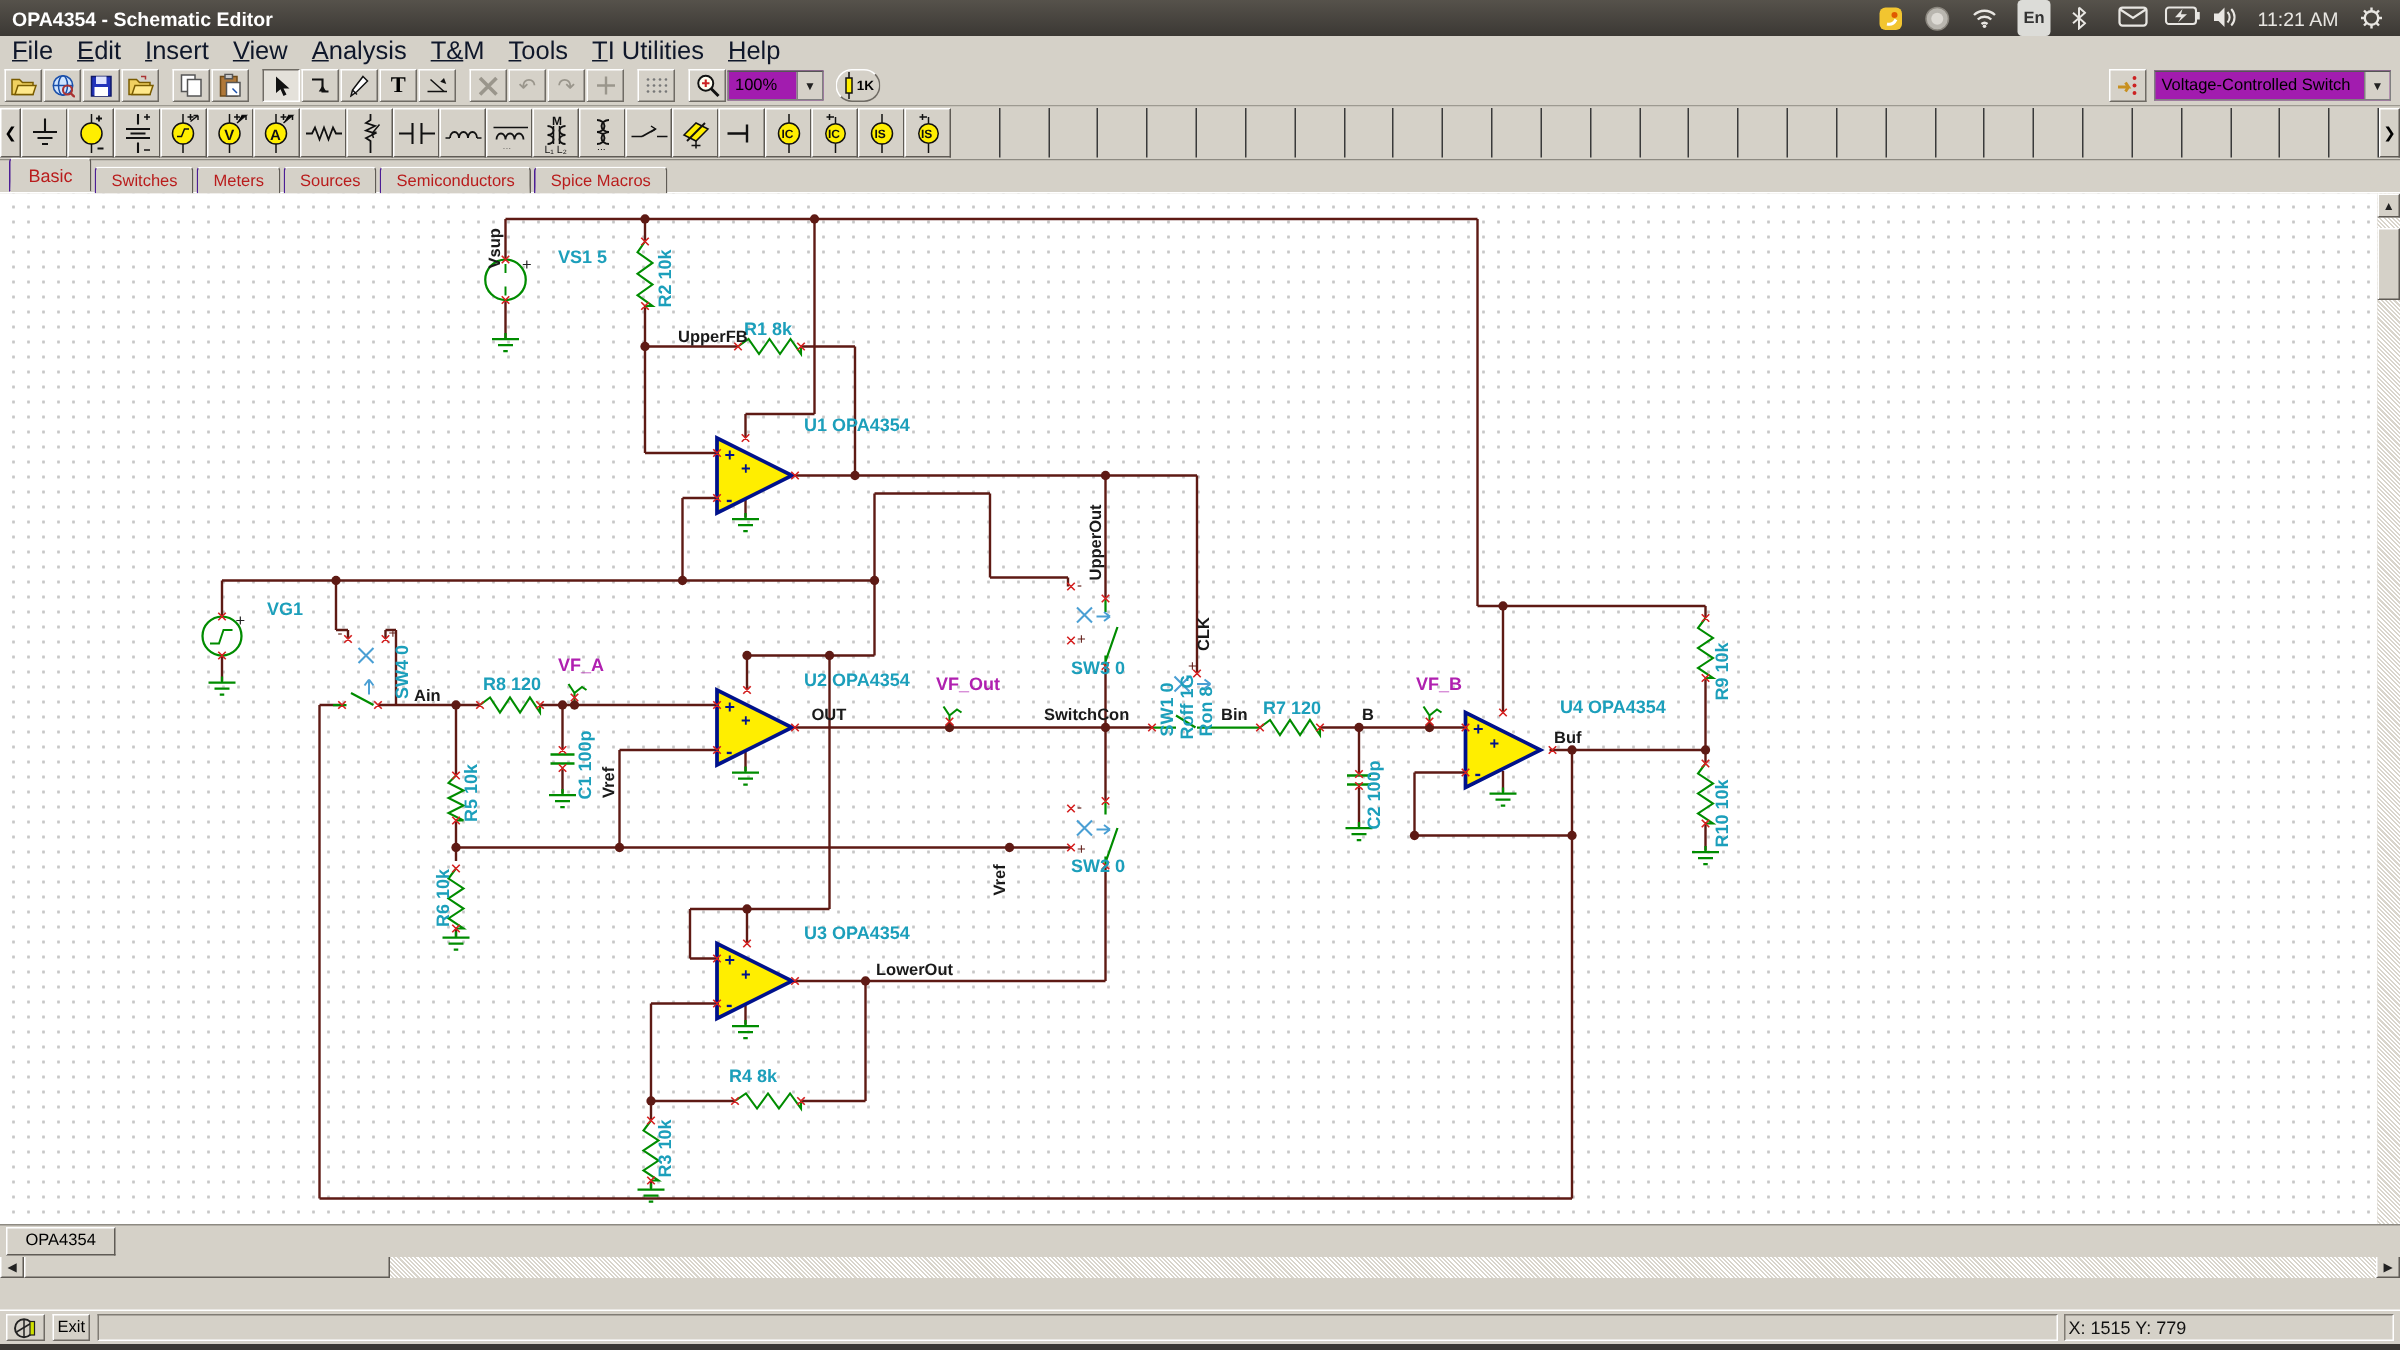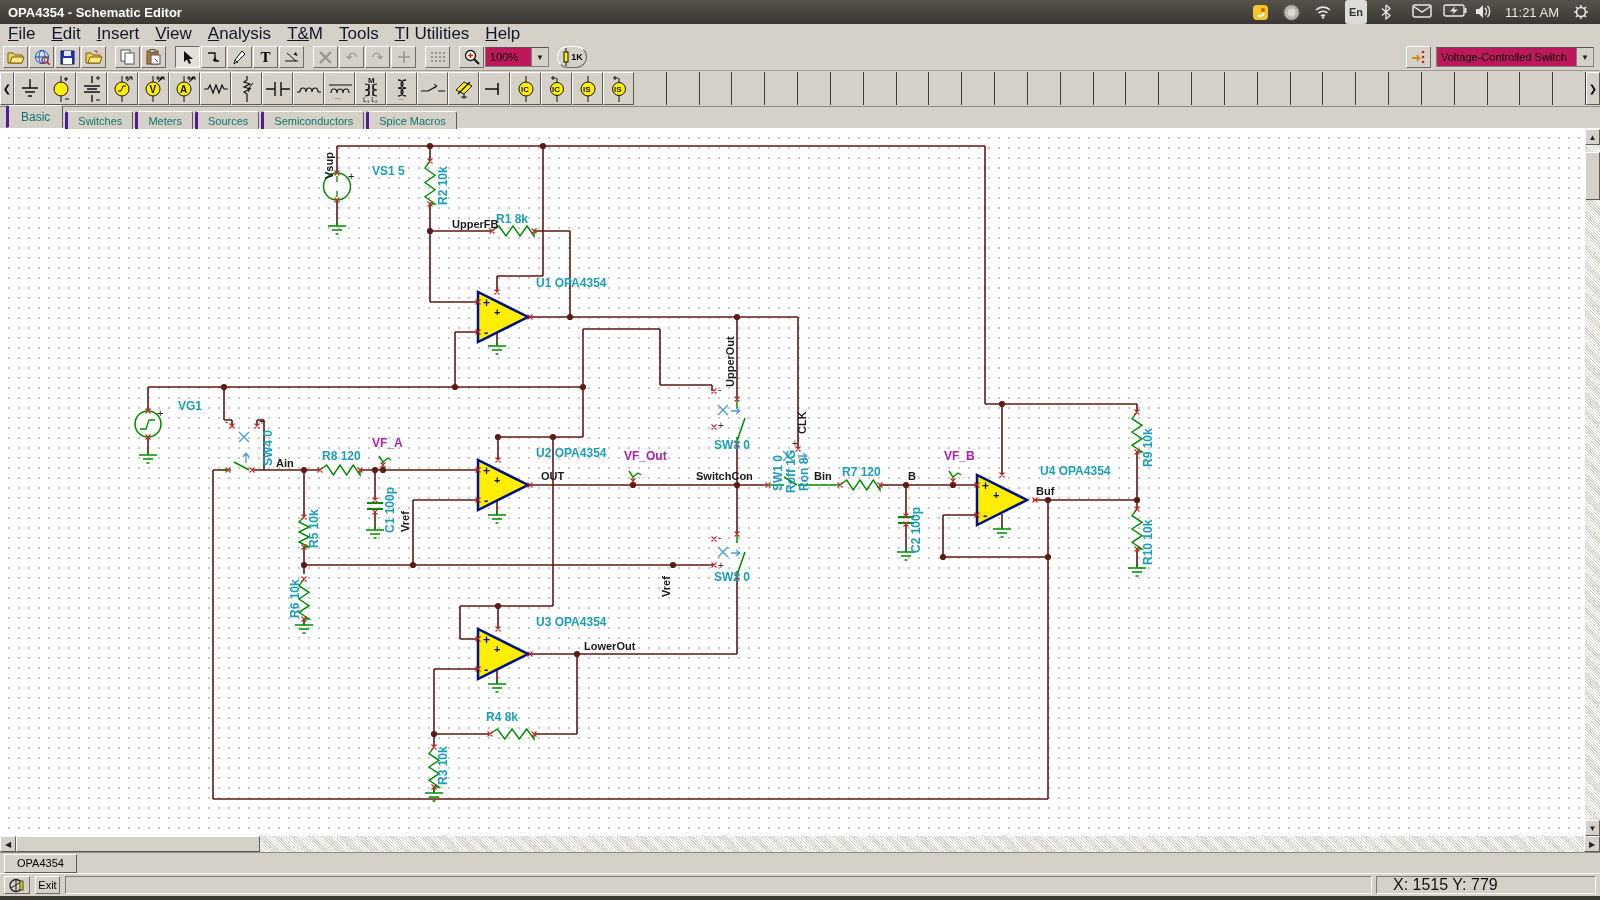--- a/index.html
+++ b/index.html
@@ -14,45 +14,45 @@
   
   #menubar{left:0;top:24px;width:1600px;height:20px;background:#d5d1c8;border-bottom:1px solid #aaa69d;display:flex;align-items:center;font-size:17px;color:#0f172a;}
   .menu-item{padding:2px 8px;cursor:default;}
   .menu-item::first-letter{text-decoration:underline;}
   
   #toolbar1{left:0;top:44px;width:1600px;height:27px;background:#d5d1c8;border-bottom:1px solid #9d9a91;display:flex;align-items:center;padding-left:3px;box-sizing:border-box;}
   .tbtn{width:25px;height:22px;background:#d5d1c8;border-top:1px solid #fff;border-left:1px solid #fff;border-right:1px solid #6f6b64;border-bottom:1px solid #6f6b64;display:flex;align-items:center;justify-content:center;margin-right:1px;box-sizing:border-box;font-size:13px;}
   .tbtn.pressed{border-top:1px solid #6f6b64;border-left:1px solid #6f6b64;border-right:1px solid #fff;border-bottom:1px solid #fff;background:#e4e1da;}
   .tbtn.disabled{color:#9a968c;}
   .tgap{width:8px;}
-  .combo{height:20px;background:#be185d;border:1px solid #808080;border-top-color:#555;display:flex;align-items:center;font-size:11px;box-sizing:border-box;}
+  .combo{height:20px;background:#a21caf;border:1px solid #808080;border-top-color:#555;display:flex;align-items:center;font-size:11px;box-sizing:border-box;}
   .combo .val{padding:0 4px;flex:1;white-space:nowrap;}
   .combo .drop{width:16px;height:100%;background:#d5d1c8;border-left:1px solid #808080;display:flex;align-items:center;justify-content:center;font-size:8px;color:#222;}
   #right-tools{position:absolute;right:6px;top:2px;display:flex;align-items:center;gap:4px;}
   
   #comp-toolbar{left:0;top:71px;width:1600px;height:36px;background:#d5d1c8;border-bottom:1px solid #8d8a82;display:flex;align-items:stretch;padding:1px 0;box-sizing:border-box;}
   .cbtn{width:31px;background:#d5d1c8;border-top:1px solid #fff;border-left:1px solid #fff;border-right:1px solid #5f5b55;border-bottom:1px solid #5f5b55;display:flex;align-items:center;justify-content:center;box-sizing:border-box;flex:none;}
   .cnar{width:14px;font-size:10px;}
   .cfill{flex:1 1 auto;border-right:1px solid #3a3a3a;box-sizing:border-box;}
   
   #tabsrow{left:0;top:107px;width:1600px;height:22px;background:#d5d1c8;display:flex;align-items:flex-end;padding-left:6px;box-sizing:border-box;border-bottom:1px solid #fff;}
-  .tab{font-size:11px;color:#0f766e;background:#d5d1c8;border-top:1px solid #fff;border-left:3px solid #4c1d95;border-right:1px solid #5f5b55;padding:3px 10px 2px 10px;margin-right:2px;border-radius:3px 3px 0 0;position:relative;top:1px;}
+  .tab{font-size:11px;color:#b91c1c;background:#d5d1c8;border-top:1px solid #fff;border-left:1px solid #4c1d95;border-right:1px solid #5f5b55;padding:3px 10px 2px 10px;margin-right:2px;border-radius:3px 3px 0 0;position:relative;top:1px;}
   .tab.active{font-size:12px;padding:4px 12px 3px 12px;border-bottom:1px solid #d5d1c8;z-index:2;top:0;}
   
   #canvas{left:0;top:129px;width:1585px;height:707px;background:#fff;background-image:radial-gradient(circle,#c7c7c7 0.9px,transparent 1.05px);background-size:10px 10px;background-position:4px 4px;overflow:hidden;}
   #schsvg{position:absolute;left:0;top:0;}
   
   .sb{background:#dedad2;background-image:repeating-linear-gradient(45deg,#fff 0 1px,#d9d5cc 1px 2px);}
   .sbtn{background:#d5d1c8;border-top:1px solid #fff;border-left:1px solid #fff;border-right:1px solid #5f5b55;border-bottom:1px solid #5f5b55;display:flex;align-items:center;justify-content:center;font-size:8px;color:#222;box-sizing:border-box;}
   .sthumb{background:#d5d1c8;border-top:1px solid #fff;border-left:1px solid #fff;border-right:1px solid #5f5b55;border-bottom:1px solid #5f5b55;box-sizing:border-box;}
   
-  #sheetrow{left:0;top:852px;width:1600px;height:21px;background:#d5d1c8;border-top:1px solid #8d8a82;}
+  #sheetrow{left:0;top:816px;width:1600px;height:21px;background:#d5d1c8;border-top:1px solid #8d8a82;}
   #sheettab{position:absolute;left:4px;top:1px;height:19px;padding:2px 12px 0 12px;background:#d5d1c8;border-top:1px solid #fff;border-left:1px solid #fff;border-right:1px solid #5f5b55;border-bottom:1px solid #5f5b55;font-size:11px;box-sizing:border-box;}
   #statusbar{left:0;top:873px;width:1600px;height:23px;background:#d5d1c8;border-top:1px solid #fff;display:flex;align-items:center;padding:0 4px;box-sizing:border-box;gap:4px;justify-content:center;}
-  .spanel{height:18px;border:1px solid;border-color:#807c74 #fff #fff #807c74;box-sizing:border-box;display:flex;align-items:center;font-size:16px;color:#111;padding:0 16px;}
+  .spanel{height:18px;border:1px solid;border-color:#807c74 #fff #fff #807c74;box-sizing:border-box;display:flex;align-items:center;font-size:12px;color:#111;padding:0 2px;}
   #exit-btn{height:18px;padding:0 8px;font-size:11px;}
   #exit-btn::first-letter{text-decoration:underline;}
   #bottomedge{left:0;top:896px;width:1600px;height:4px;background:#3b3834;}
   svg text{user-select:none;}
 </style>
 </head>
 <body>
 
 <div id="titlebar" class="abs">
   <span id="title-text">OPA4354 - Schematic Editor</span>

